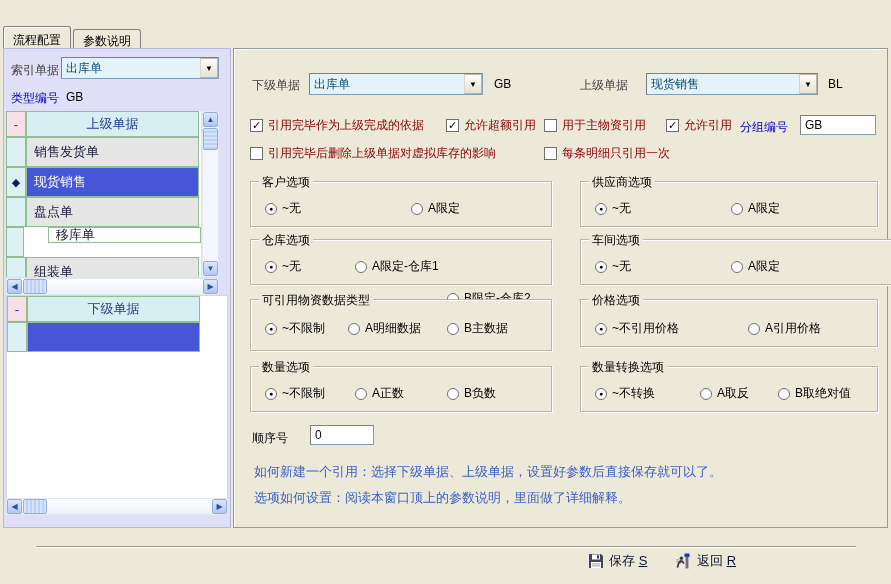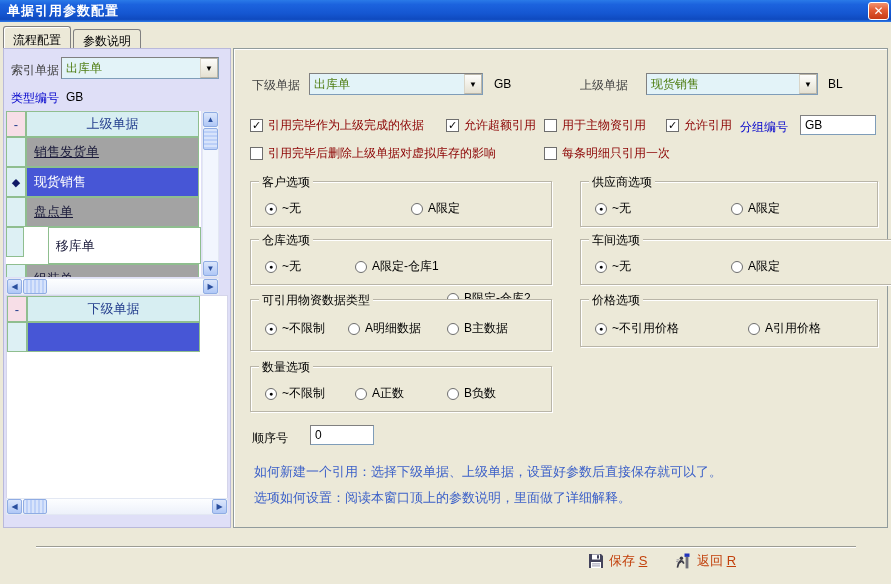--- a/index.html
+++ b/index.html
@@ -27,31 +27,31 @@
   .panel-right{position:absolute;left:233px;top:48px;width:655px;height:480px;background:#ECE9D8;
     border:1px solid #919B9C;box-shadow:inset 1px 1px 0 #FFFFFF;}
 
   .lbl-red{color:#404040;font-size:12px;}
   .lbl-blue{color:#0000CC;font-size:12px;}
   .lbl-black{color:#000;font-size:12px;}
 
   
   .combo{position:absolute;height:22px;background:#E3F3F8;border:1px solid #7F9DB9;
     border-top-color:#808080;border-left-color:#808080;display:flex;align-items:center;}
-  .combo-field{flex:1;font-size:12px;color:#4d7c0f;padding-left:4px;white-space:nowrap;overflow:hidden;}
+  .combo-field{flex:1;font-size:12px;color:#0c4a6e;padding-left:4px;white-space:nowrap;overflow:hidden;}
   .combo-btn{width:18px;height:20px;background:linear-gradient(180deg,#FDFDFB,#E5E1D2);
     border:1px solid #B9B5A8;border-left-color:#D9D5C8;display:flex;align-items:center;justify-content:center;
     font-size:8px;color:#000;margin-right:0;}
   .g-row{display:flex;}
   .g-cell{border:1px solid #8FBE8F;font-size:13px;color:#1A1A3A;display:flex;align-items:center;}
   .g-corner{width:20px;background:#F7DEE7;justify-content:center;color:#223C8C;}
   .g-head{background:#D7EEF2;justify-content:center;color:#223C8C;font-size:13px;}
   .g-mark{width:20px;background:#DDF0F4;justify-content:center;color:#101A66;font-size:11px;}
   .g-data{width:173px;padding-left:7px;}
-  .row-alt{background:#a3a3a3;text-decoration:underline;}
+  .row-alt{background:#e5e5e5;}
   .row-plain{background:#FFFFFF;}
   .row-sel{background:#4756D6;color:#FFFFFF;}
 
   
   .vscroll{position:absolute;width:17px;background:#F2F6FE;border:1px solid #E3E8F3;}
   .hscroll{position:absolute;height:17px;background:linear-gradient(180deg,#FDFEFF,#EDF1FA);border:1px solid #E3E8F3;display:flex;align-items:center;}
   .sb-btn{width:15px;height:15px;border:1px solid #8FACE3;border-radius:2px;
     background:linear-gradient(180deg,#DCE7FB 0%,#C2D4F8 60%,#AFC7F6 100%);
     color:#2A4F9E;font-size:8px;display:flex;align-items:center;justify-content:center;flex:0 0 auto;}
   .vscroll .sb-btn{width:15px;margin:0 auto;}
@@ -77,32 +77,28 @@
   .rad-lbl{font-size:12px;color:#000;white-space:nowrap;}
 
   .tbox{position:absolute;background:#FFFFFF;border:1px solid #7F9DB9;border-top-color:#808080;border-left-color:#808080;
     font-size:12px;color:#000;padding:2px 4px;display:flex;align-items:center;}
 
   .help-line{position:absolute;font-size:13px;color:#3A5FC8;white-space:nowrap;}
 
   
   .divider{position:absolute;left:36px;top:546px;width:820px;height:2px;
     background:linear-gradient(180deg,#9C9C94 0 1px,#FFFFFF 1px 2px);}
-  .footer-btn{position:absolute;top:552px;display:flex;align-items:center;gap:5px;font-size:13px;color:#c2410c;}
+  .footer-btn{position:absolute;top:552px;display:flex;align-items:center;gap:5px;font-size:13px;color:#0f172a;}
   .footer-btn u{text-decoration:underline;}
 </style>
 </head>
 <body>
 
 <div class="win">
 
-  <div class="titlebar">
-    <span class="title-text">单据引用参数配置</span>
-    <div class="close-btn">✕</div>
-  </div>
 
   <div class="tabs">
     <div class="tab active">流程配置</div>
     <div class="tab">参数说明</div>
   </div>
 
   <div class="panel-left">
 
     <span class="lbl-red" style="position:absolute;left:7px;top:13px;">索引单据</span>
     <div class="combo" style="left:57px;top:8px;width:158px;">
@@ -125,21 +121,21 @@
       <div class="g-row">
         <div class="g-cell g-mark" style="height:30px;">◆</div>
         <div class="g-cell g-data row-sel" style="height:30px;">现货销售</div>
       </div>
       <div class="g-row">
         <div class="g-cell g-mark" style="height:30px;"></div>
         <div class="g-cell g-data row-alt" style="height:30px;">盘点单</div>
       </div>
       <div class="g-row">
         <div class="g-cell g-mark" style="height:30px;"></div>
-        <div class="g-cell g-data row-plain" style="height:37px;margin-left:24px;">移库单</div>
+        <div class="g-cell g-data row-plain" style="height:16px;margin-left:24px;">移库单</div>
       </div>
       <div class="g-row">
         <div class="g-cell g-mark" style="height:30px;"></div>
         <div class="g-cell g-data row-alt" style="height:30px;">组装单</div>
       </div>
     </div>
 
     <div class="vscroll" style="left:198px;top:62px;height:166px;">
       <div class="sb-btn sb-up">▲</div>
       <div class="sb-vthumb"></div>
@@ -345,20 +341,41 @@
         <span class="rad">
             <span class="rad-dot"></span>
           </span>
         <span class="rad-lbl">A正数</span>
       </label>
       <label class="radio-item" style="left:196px;">
         <span class="rad">
             <span class="rad-dot"></span>
           </span>
         <span class="rad-lbl">B负数</span>
+      </label>
+    </div>
+    <div class="groupbox" style="left:346px;top:317px;width:298px;height:46px;">
+      <span class="gb-title">数量转换选项</span>
+      <label class="radio-item" style="left:14px;">
+        <span class="rad">
+            <span class="rad-dot">●</span>
+          </span>
+        <span class="rad-lbl">~不转换</span>
+      </label>
+      <label class="radio-item" style="left:119px;">
+        <span class="rad">
+            <span class="rad-dot"></span>
+          </span>
+        <span class="rad-lbl">A取反</span>
+      </label>
+      <label class="radio-item" style="left:197px;">
+        <span class="rad">
+            <span class="rad-dot"></span>
+          </span>
+        <span class="rad-lbl">B取绝对值</span>
       </label>
     </div>
 
     <span class="lbl-black" style="position:absolute;left:18px;top:381px;">顺序号</span>
     <div class="tbox" style="left:76px;top:376px;width:64px;height:20px;">0</div>
 
     <span class="help-line" style="left:20px;top:414px;">如何新建一个引用：选择下级单据、上级单据，设置好参数后直接保存就可以了。</span>
     <span class="help-line" style="left:20px;top:440px;">选项如何设置：阅读本窗口顶上的参数说明，里面做了详细解释。</span>
   </div>
 

